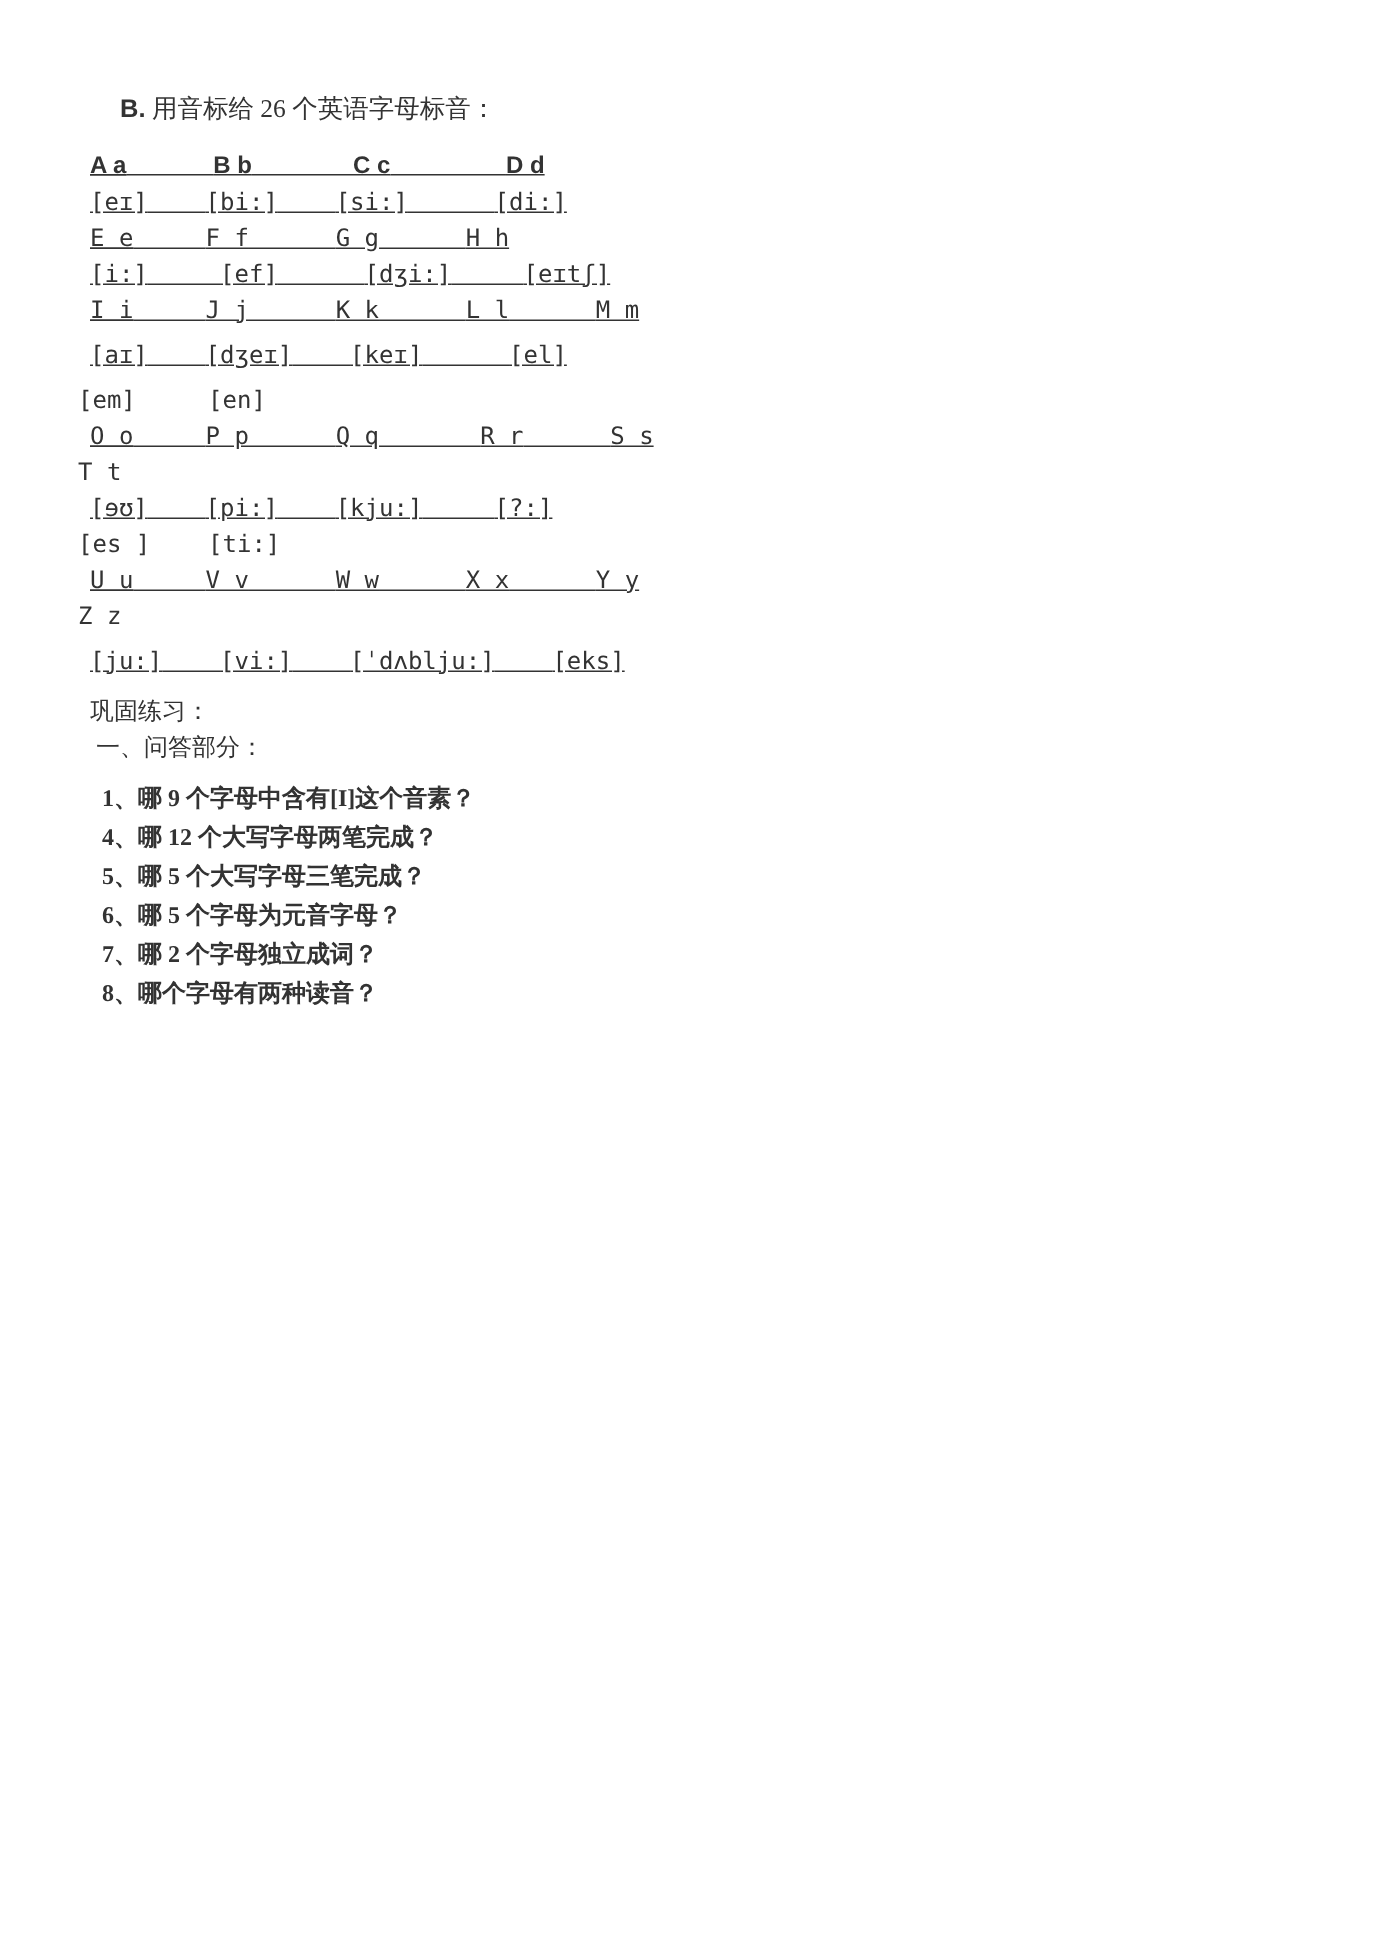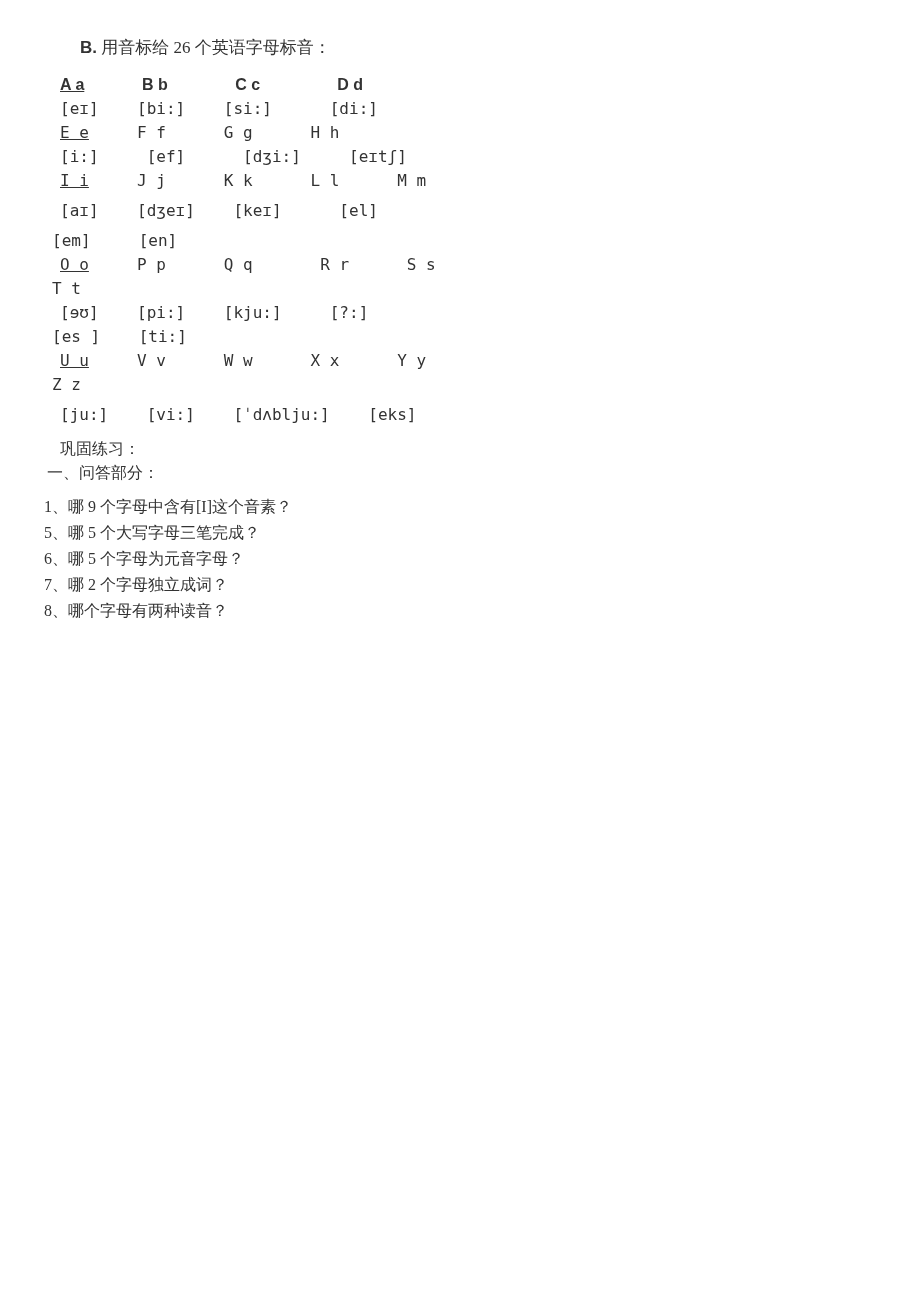--- a/index.html
+++ b/index.html
@@ -5,33 +5,34 @@
   body {
     margin: 0;
     padding: 0;
     background: #fff;
     font-family: "SimSun", "宋体", serif;
     font-size: 16px;
     color: #333;
     width: 920px;
   }
   .page {
-    padding: 35px 40px 40px 40px;
+    padding: 60px 40px 40px 40px;
     line-height: 1.5;
   }
   .section-title {
     margin-left: 40px;
     margin-bottom: 12px;
     font-size: 17px;
     color: #333;
   }
   .row {
     margin-left: 20px;
     white-space: pre;
     font-family: "SimSun", "宋体", monospace;
+    text-decoration: underline;
   }
   .row0 {
     margin-left: 12px;
     white-space: pre;
     font-family: "SimSun", "宋体", monospace;
   }
   .bold {
     font-weight: bold;
     font-family: Arial, sans-serif;
   }
@@ -46,25 +47,26 @@
   }
   .gap {
     height: 6px;
   }
   .practice-title {
     margin-left: 20px;
     margin-top: 4px;
     font-family: Liberation Serif, serif;
   }
   .practice-sub {
-    margin-left: 7px;
+    margin-left: 24px;
   }
   .q {
-    margin-left: 4px;
+    margin-left: 28px;
     margin-top: 2px;
+    font-weight: bold;
   }
   .q-gap {
     margin-top: 10px;
   }
 </style>
 </head>
 <body>
 
 <div class="page">
 
@@ -108,18 +110,19 @@
 
   <div class="row"><span>[ju:]</span>    <span>[vi:]</span>    <span>[ˈdʌblju:]</span>    <span>[eks]</span></div>
 
   <div class="gap"></div>
 
 
   <div class="practice-title">巩固练习：</div>
   <div class="practice-sub">一、问答部分：</div>
 
   <div class="q q-gap">1、哪 9 个字母中含有[I]这个音素？</div>
+  <div class="q">4、哪 12 个大写字母两笔完成？</div>
   <div class="q">5、哪 5 个大写字母三笔完成？</div>
   <div class="q">6、哪 5 个字母为元音字母？</div>
   <div class="q">7、哪 2 个字母独立成词？</div>
   <div class="q">8、哪个字母有两种读音？</div>
 
 </div>
 
 </body></html>

